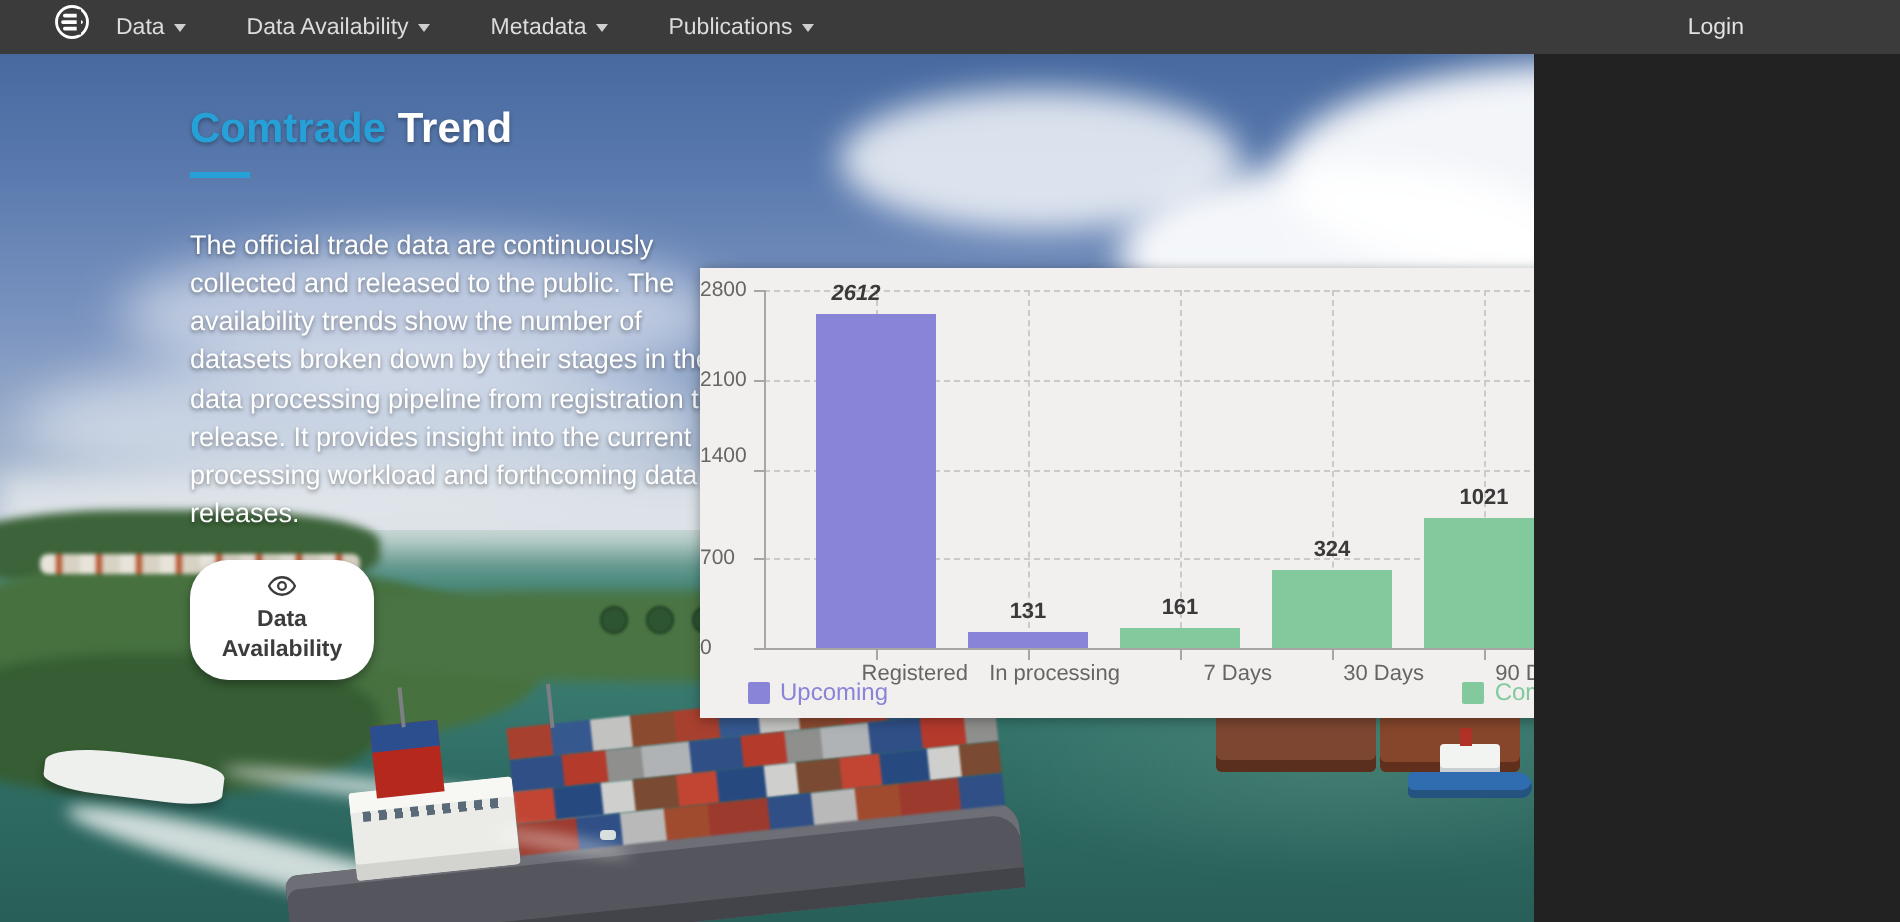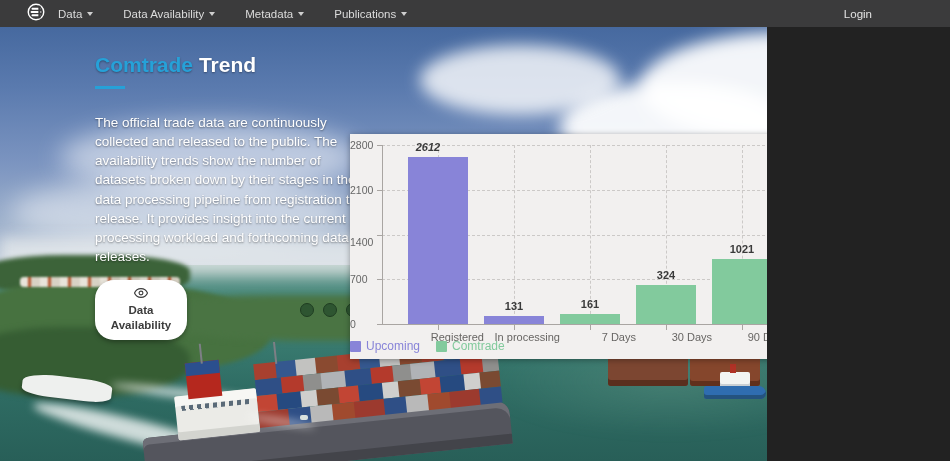--- a/index.html
+++ b/index.html
@@ -113,21 +113,21 @@
                  box-shadow:0 1px 6px rgba(0,0,0,.35); z-index:30; }
   .chart-panel .abs { position:absolute; }
   .gridline-h { border-top:1px dashed #ccc9c7; height:0; }
   .gridline-v { border-left:1px dashed #ccc9c7; width:0; }
   .axis-line { background:#a9a5a2; }
   .tick { background:#a9a5a2; }
   .y-label { font-size:10.5px; color:#666; }
   .x-label { font-size:11px; color:#676563; text-align:right; }
   .bar { bottom:auto; }
   .bar-value { font-size:11px; font-weight:bold; color:#3a3a3a; text-align:center; }
-  .legend { position:absolute; left:0; right:0; top:205px; display:flex; justify-content:flex-start; gap:16px; }
+  .legend { position:absolute; left:0; right:0; top:205px; display:flex; justify-content:space-between; gap:16px;padding-left:24px; }
   .legend-item { display:flex; align-items:center; gap:5px; font-size:12px; cursor:pointer; }
   .legend-swatch { width:11px; height:11px; border-radius:1px; display:inline-block; }
 </style>
 </head>
 <body>
 
 <div id="app">
 
   <div class="navbar">
     <div class="brand">
@@ -262,21 +262,21 @@
         <div class="abs gridline-v" style="left: 316px; top: 11px; height: 179px;"></div>
         <div class="abs gridline-v" style="left: 392px; top: 11px; height: 179px;"></div>
         <div class="abs gridline-v" style="left: 442px; top: 11px; height: 179px;"></div>
         <div class="abs axis-line" style="left: 32px; top: 190px; width: 413px; height: 1px;"></div>
         <div class="abs axis-line" style="left: 32px; top: 11px; width: 1px; height: 179px;"></div>
         <div class="abs tick" style="left: 27px; top: 190px; width: 5px; height: 1px;"></div>
         <div class="abs y-label" style="left: 0px; width: 25px; top: 184px;">0</div>
         <div class="abs tick" style="left: 27px; top: 145.25px; width: 5px; height: 1px;"></div>
         <div class="abs y-label" style="left: 0px; width: 25px; top: 139.25px;">700</div>
         <div class="abs tick" style="left: 27px; top: 100.5px; width: 5px; height: 1px;"></div>
-        <div class="abs y-label" style="left: 0px; width: 25px; top: 102px;">1400</div>
+        <div class="abs y-label" style="left: 0px; width: 25px; top: 88px;">1400</div>
         <div class="abs tick" style="left: 27px; top: 55.75px; width: 5px; height: 1px;"></div>
         <div class="abs y-label" style="left: 0px; width: 25px; top: 49.75px;">2100</div>
         <div class="abs tick" style="left: 27px; top: 11px; width: 5px; height: 1px;"></div>
         <div class="abs y-label" style="left: 0px; width: 25px; top: 5px;">2800</div>
         <div class="abs bar" style="left: 58px; width: 60px; top: 23.0186px; height: 166.981px; background: rgb(136, 132, 216);"></div>
         <div class="abs bar-value" style="left: 40px; width: 76px; top: 7.01857px; font-style: italic;">2612</div>
         <div class="abs tick" style="left: 88px; top: 191px; width: 1px; height: 5px;"></div>
         <div class="abs x-label" style="left: 42px; width: 92px; top: 197px;">Registered</div>
         <div class="abs bar" style="left: 134px; width: 60px; top: 181.625px; height: 8.37464px; background: rgb(136, 132, 216);"></div>
         <div class="abs bar-value" style="left: 126px; width: 76px; top: 165.625px;">131</div>

